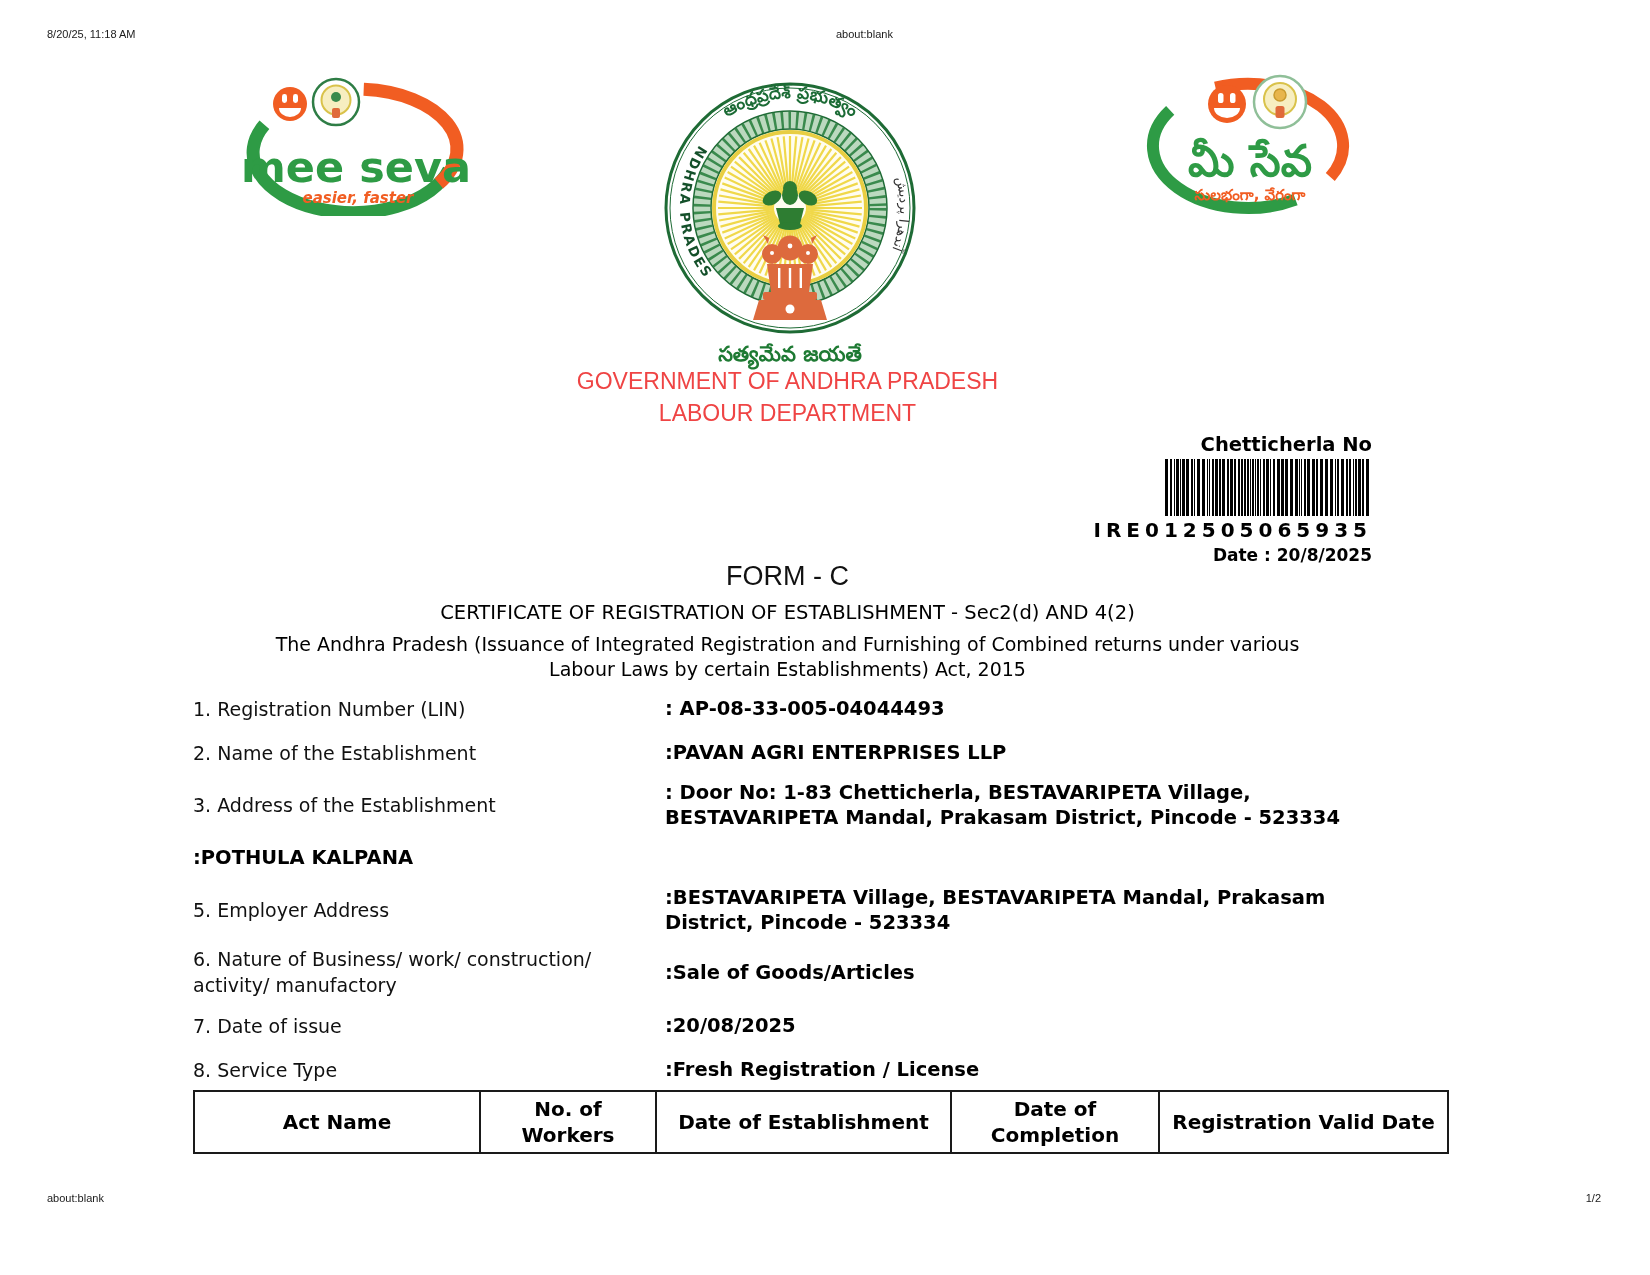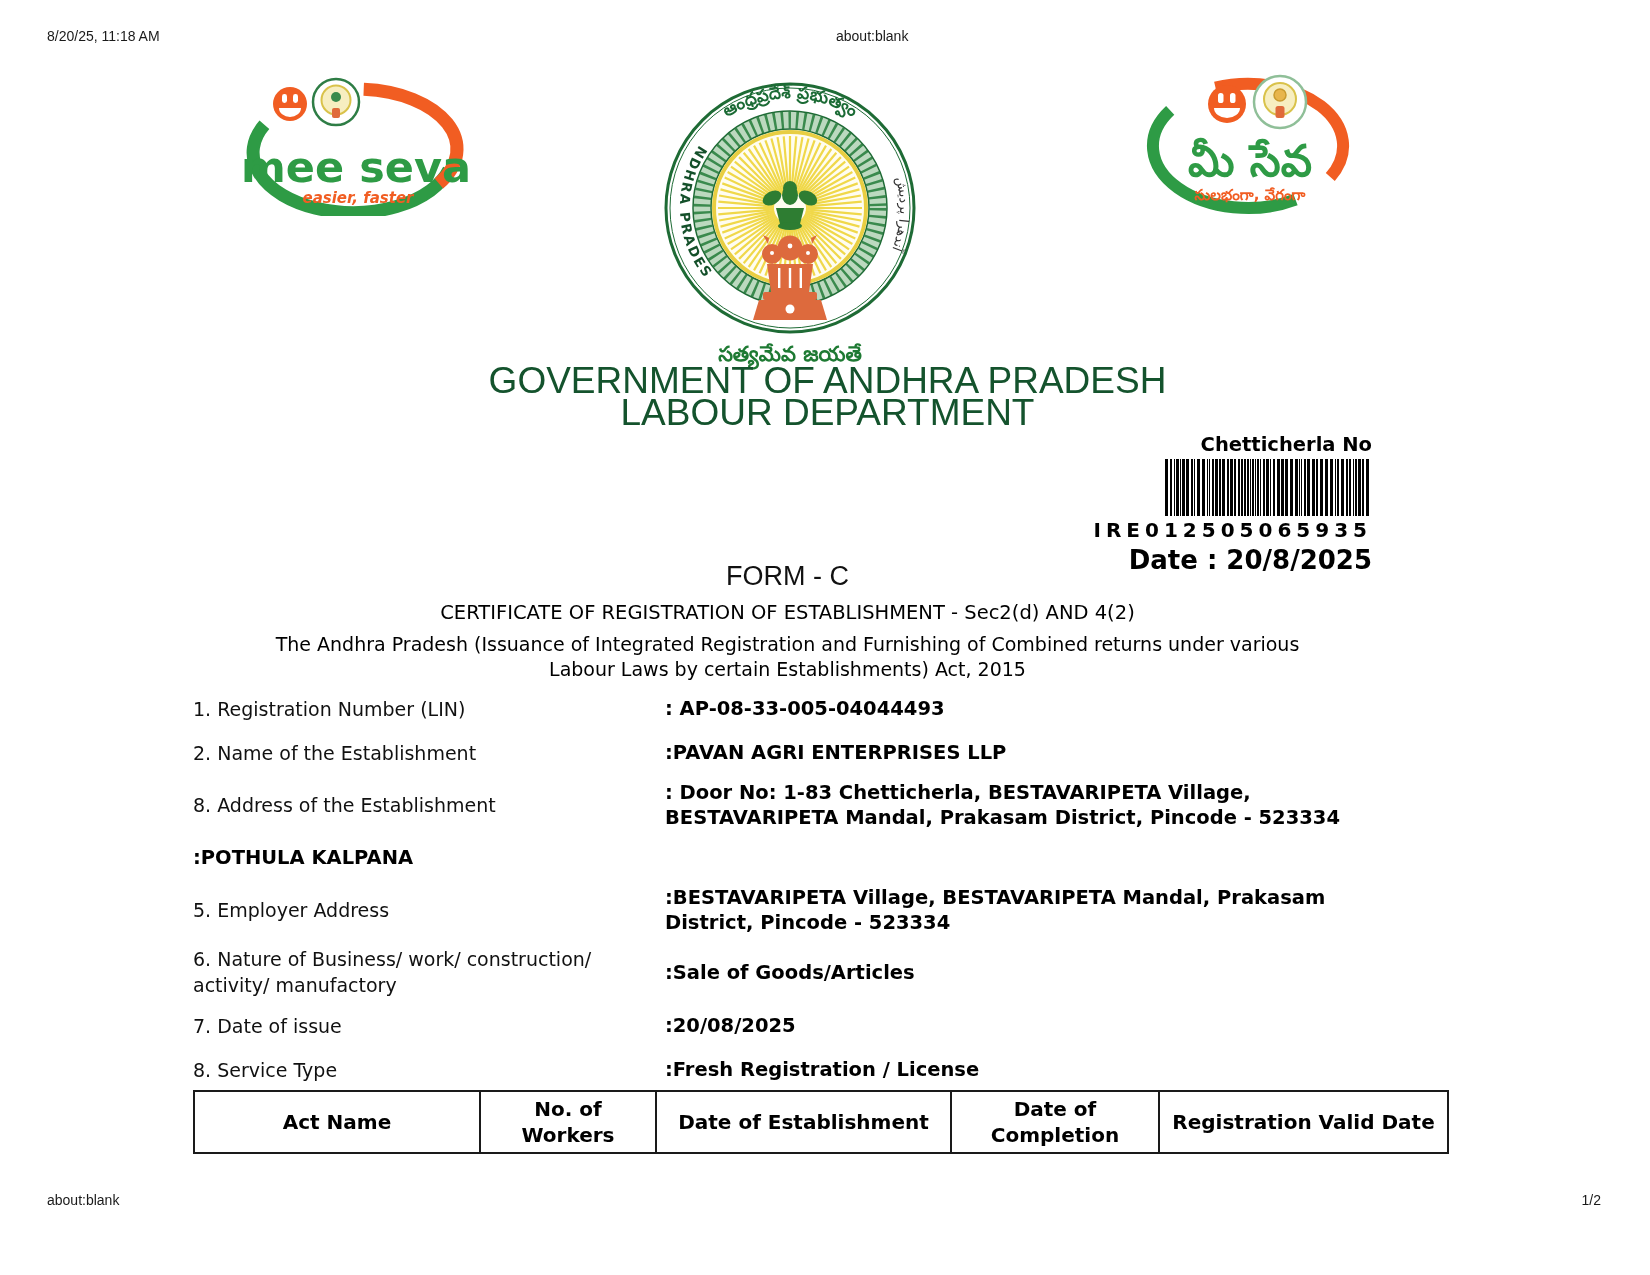--- a/index.html
+++ b/index.html
@@ -4,44 +4,44 @@
 <style>
   * { margin:0; padding:0; box-sizing:border-box; }
   html,body { background:#ffffff; }
   .page {
     position:relative; width:1650px; height:1275px; background:#ffffff;
     font-family:"DejaVu Sans", sans-serif; color:#000; overflow:hidden;
   }
   
   .phead, .pfoot {
     position:absolute; left:47px; right:49px; height:20px;
-    font-family:"Liberation Sans", sans-serif; font-size:14px; color:#1a1a1a;
+    font-family:"Liberation Sans", sans-serif; font-size:11px; color:#1a1a1a;
   }
   .phead { top:28px; }
   .phead .center { position:absolute; left:789px; }
   .pfoot { top:1192px; display:flex; justify-content:space-between; }
 
   
   .logo-left  { position:absolute; left:228px;  top:74px;  width:232px; height:142px;margin-left:12px; }
   .emblem     { position:absolute; left:660px;  top:78px;  width:260px; height:290px; }
   .logo-right { position:absolute; left:1142px; top:64px;  width:212px; height:160px; }
 
   
   .gov-title {
     position:absolute; top:365px; left:0; width:1575px; text-align:center;
-    font-family:"Liberation Sans", sans-serif; font-size:37px; line-height:32px; color:#14532d;margin-left:40px;
+    font-family:"Liberation Sans", sans-serif; font-size:23px; line-height:32px; color:#ef4444;
   }
   
   .app-block { position:absolute; top:433px; right:278px; text-align:right; }
   .app-label { font-weight:bold; font-size:19.5px; margin-bottom:3px; }
   .barcode { width:207px; height:57px; margin-left:auto; display:flex; align-items:stretch; overflow:hidden; }
   .barcode span { background:#000; flex:none; }
   .barcode i { background:#fff; flex:none; }
   .app-number { font-weight:bold; font-size:20px; letter-spacing:5px; margin-top:2px; white-space:nowrap; }
-  .app-date { font-weight:bold; font-size:26px; margin-top:3px; }
+  .app-date { font-weight:bold; font-size:17px; margin-top:3px; }
 
   
   .form-head { position:absolute; top:561px; left:0; width:1575px; text-align:center; }
   .form-c { font-family:"Liberation Sans", sans-serif; font-size:27px; color:#111; margin-bottom:9px; }
   .cert   { font-size:19.5px; margin-bottom:8px; }
   .act    { font-size:19px; line-height:25px; }
 
   
   .fields { position:absolute; left:193px; top:692px; width:1180px; }
   .frow { display:flex; align-items:center; margin-bottom:11px; min-height:33px; }
@@ -379,21 +379,21 @@
   <div class="fields">
     <div class="frow">
       <div class="flabel">1. Registration Number (LIN)</div>
       <div class="fvalue">: AP-08-33-005-04044493</div>
     </div>
     <div class="frow">
       <div class="flabel">2. Name of the Establishment</div>
       <div class="fvalue">:PAVAN AGRI ENTERPRISES LLP</div>
     </div>
     <div class="frow">
-      <div class="flabel">8. Address of the Establishment</div>
+      <div class="flabel">3. Address of the Establishment</div>
       <div class="fvalue">: Door No: 1-83 Chetticherla, BESTAVARIPETA Village, BESTAVARIPETA Mandal, Prakasam District, Pincode - 523334</div>
     </div>
     <div class="frow">
       <div class="fvalue">:POTHULA KALPANA</div>
     </div>
     <div class="frow">
       <div class="flabel">5. Employer Address</div>
       <div class="fvalue">:BESTAVARIPETA Village, BESTAVARIPETA Mandal, Prakasam District, Pincode - 523334</div>
     </div>
     <div class="frow">

